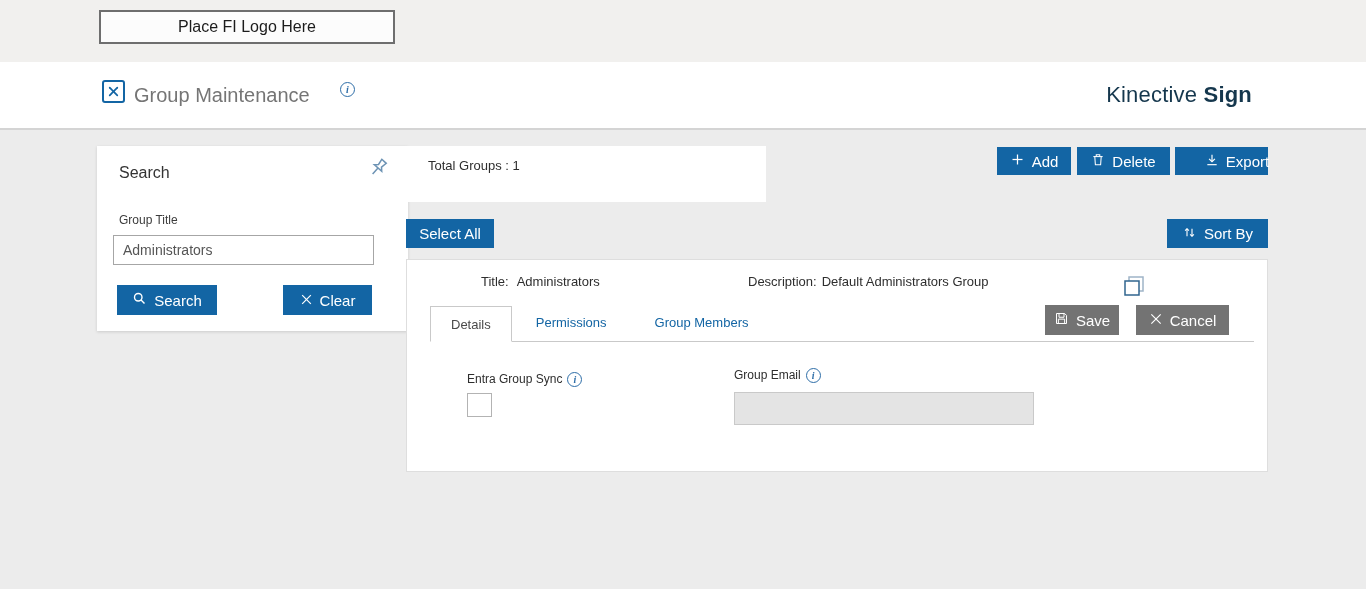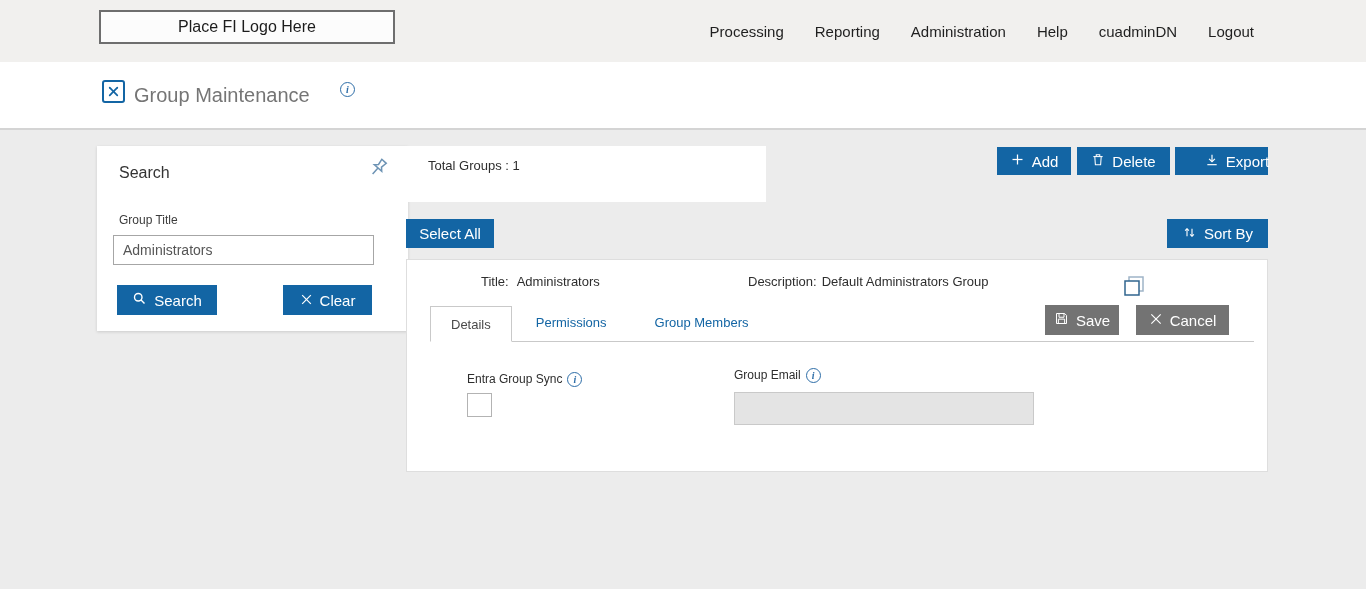--- a/index.html
+++ b/index.html
@@ -87,39 +87,35 @@
 </style>
 </head>
 <body>
 
 <div class="screen">
 
   <div class="topbar">
     <div class="logo-box">
       <span>Place FI Logo Here</span>
     </div>
-    <div class="nav">
-      <span class="nav-item">Processing</span>
-      <span class="nav-item">Reporting</span>
-      <span class="nav-item">Administration</span>
-      <span class="nav-item">Help</span>
-      <span class="nav-item">cuadminDN</span>
-      <span class="nav-item">Logout</span>
-    </div>
   </div>
 
   <div class="header">
     <span class="app-icon">
       <svg width="13" height="13" viewBox="0 0 24 24" stroke="#1365A4" stroke-width="3.2" stroke-linecap="round">
         <line x1="5" y1="5" x2="19" y2="19"></line>
           <line x1="19" y1="5" x2="5" y2="19"></line>
       </svg>
     </span>
     <span class="page-title">Group Maintenance</span>
     <span class="info-badge header-info"></span>
+    <div class="brand">
+      <span>Kinective</span>
+      <span class="bold">Sign</span>
+    </div>
   </div>
 
   <div class="content">
 
     <div class="search-panel">
       <span class="search-title">Search</span>
       <span class="pin">
         <svg width="24" height="24" viewBox="0 0 24 24" fill="none" stroke="#6d93b4" stroke-width="1.5">
           <path d="M9 3h6l-1 6 3 3H7l3-3z"></path>
             <line x1="12" y1="12" x2="12" y2="20"></line>

